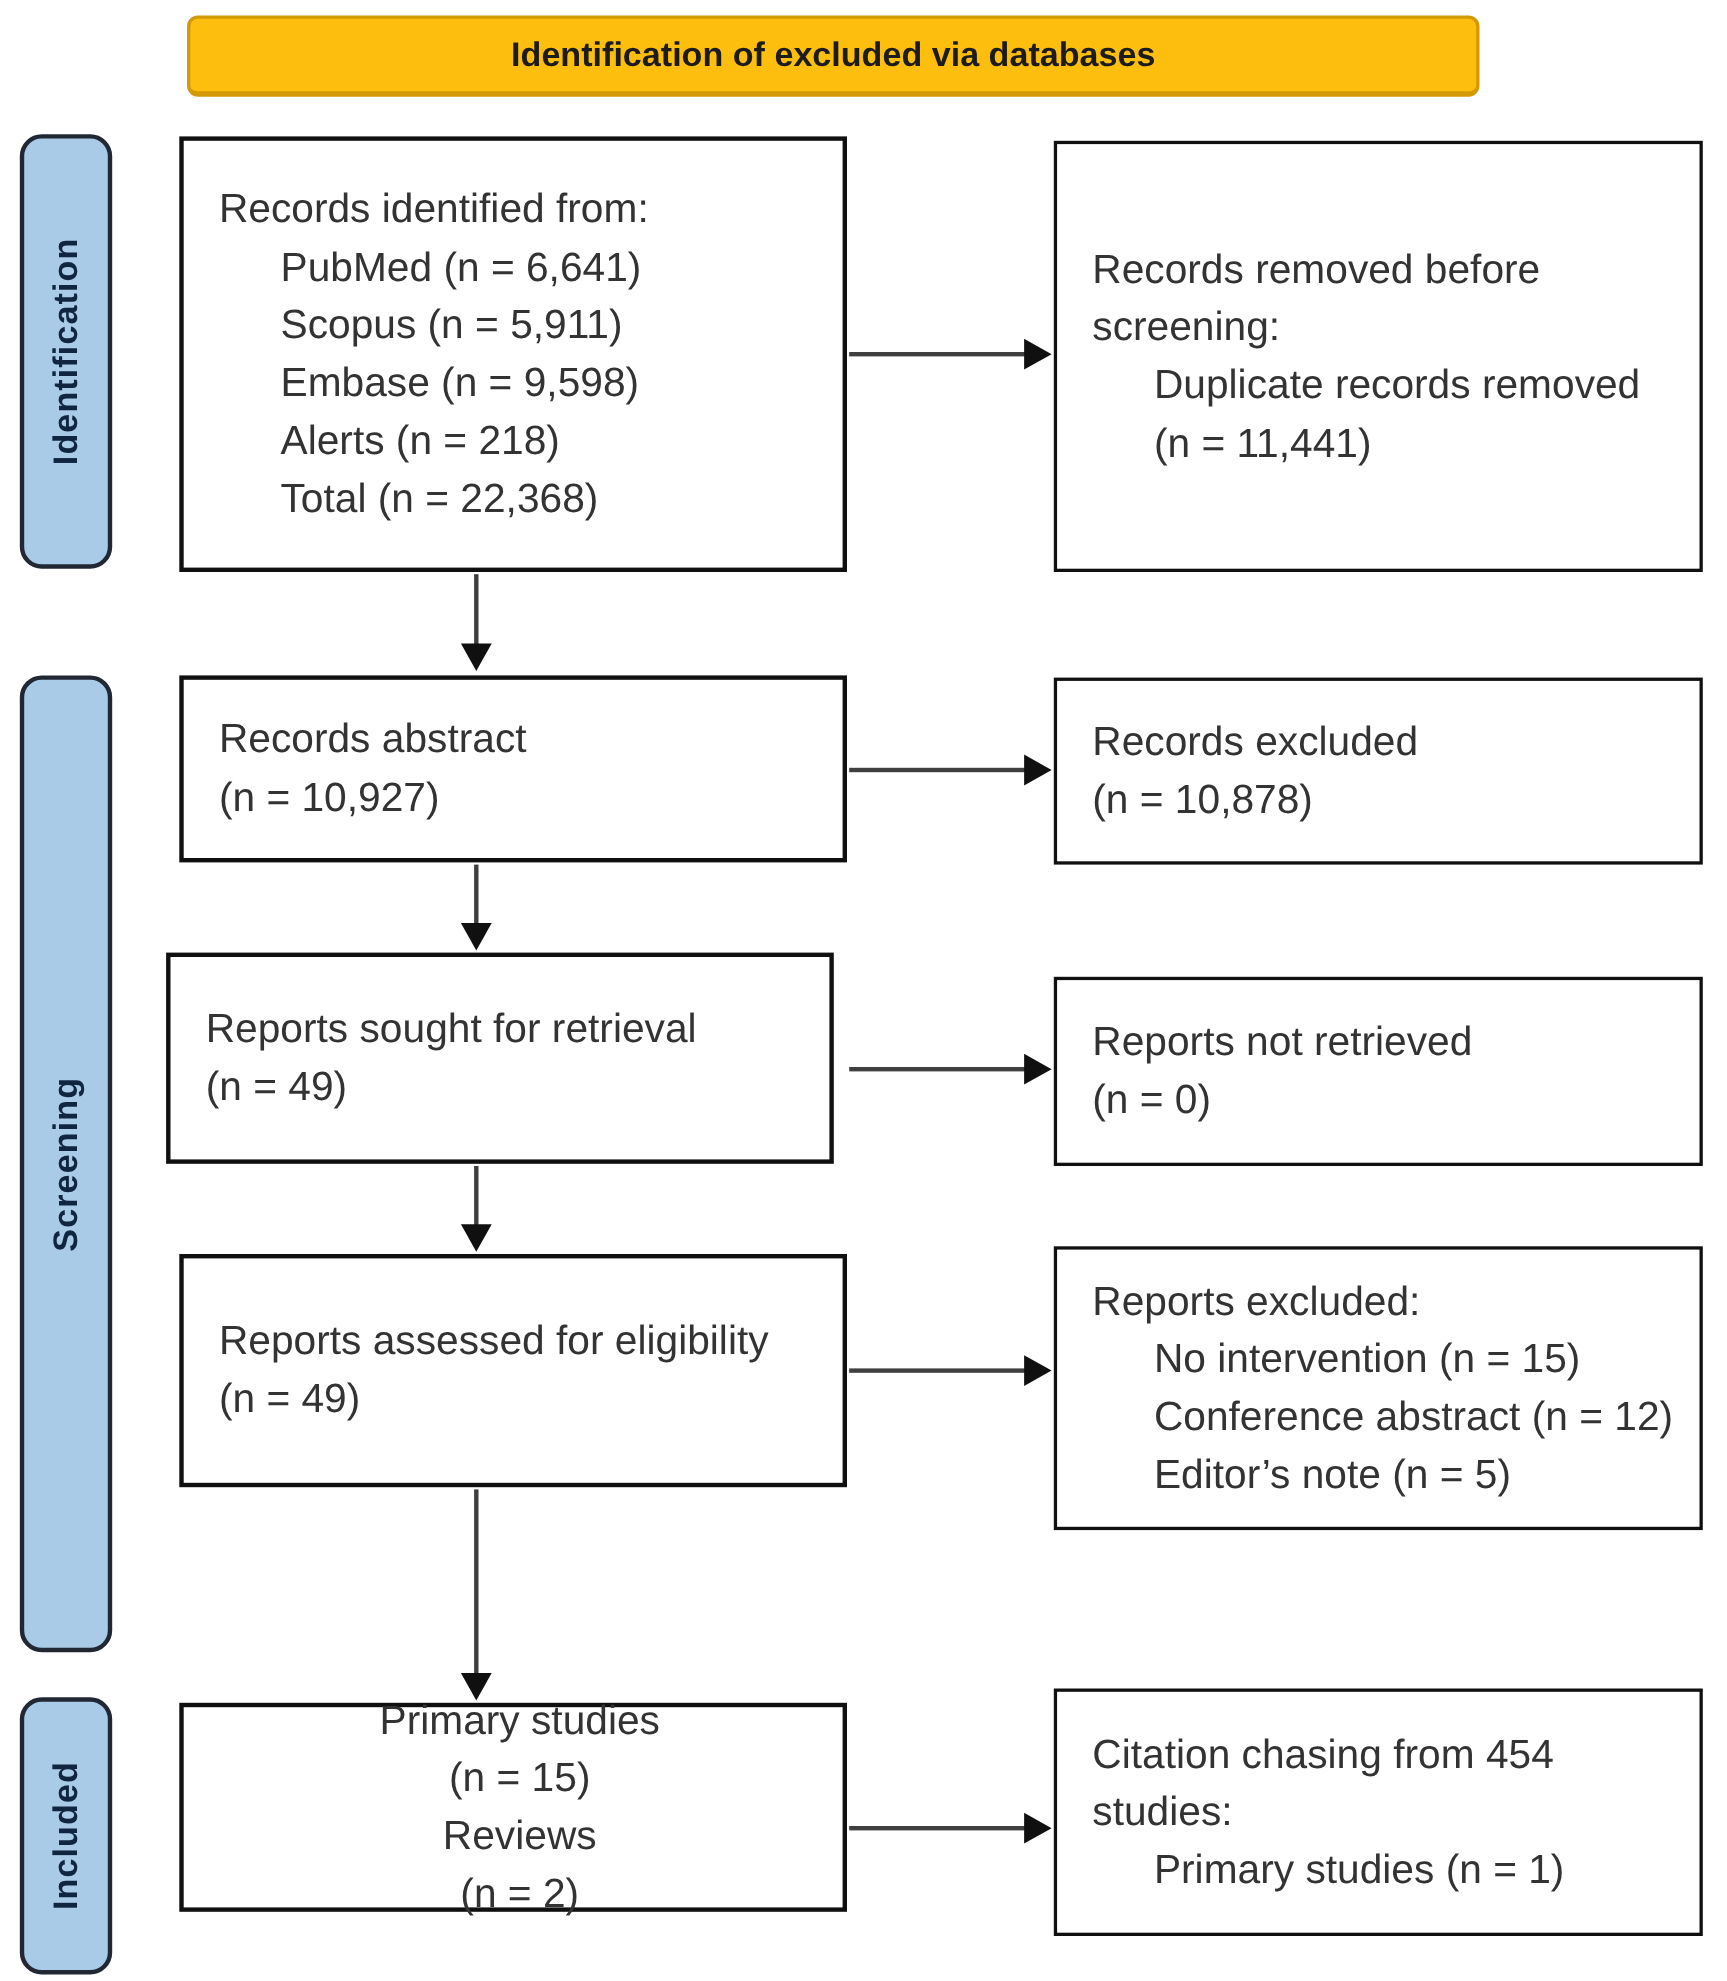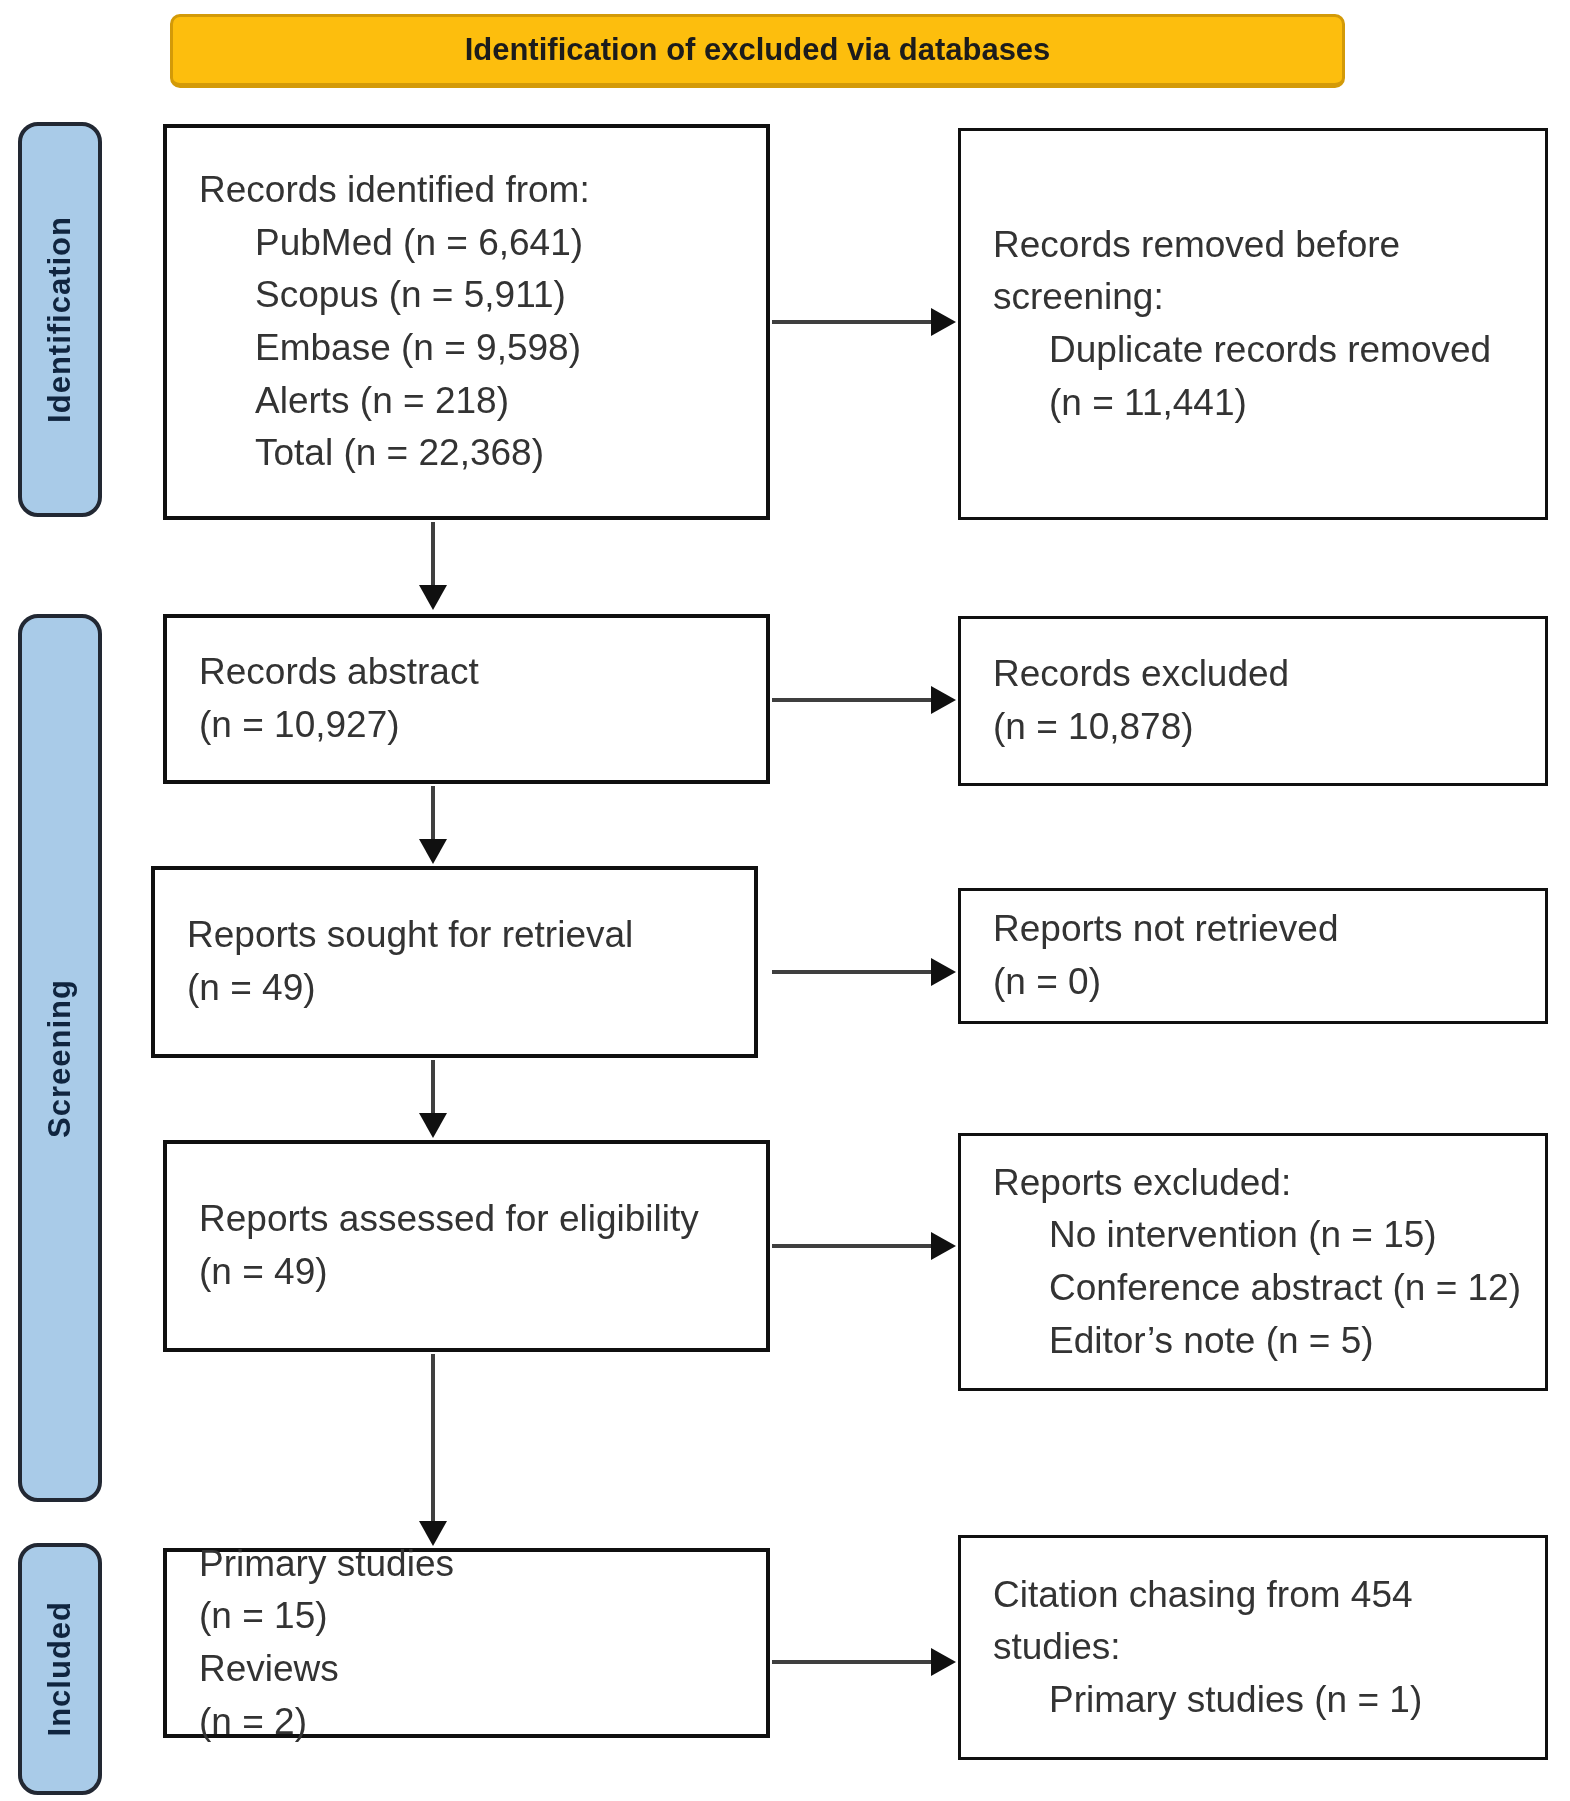--- a/index.html
+++ b/index.html
@@ -98,37 +98,37 @@
 </div>
 <div class="fbox thin" style="left:958px;top:616px;width:590px;height:170px;">
   <div class="line">Records excluded</div>
   <div class="line">(n = 10,878)</div>
 </div>
 
 <div class="fbox" style="left:151px;top:866px;width:607px;height:192px;">
   <div class="line">Reports sought for retrieval</div>
   <div class="line">(n = 49)</div>
 </div>
-<div class="fbox thin" style="left:958px;top:888px;width:590px;height:136px;">
+<div class="fbox thin" style="left:958px;top:888px;width:590px;height:172px;">
   <div class="line">Reports not retrieved</div>
   <div class="line">(n = 0)</div>
 </div>
 
 <div class="fbox" style="left:163px;top:1140px;width:607px;height:212px;">
   <div class="line">Reports assessed for eligibility</div>
   <div class="line">(n = 49)</div>
 </div>
 <div class="fbox thin" style="left:958px;top:1133px;width:590px;height:258px;">
   <div class="line">Reports excluded:</div>
   <div class="line indent">No intervention (n = 15)</div>
   <div class="line indent">Conference abstract (n = 12)</div>
   <div class="line indent">Editor’s note (n = 5)</div>
 </div>
 
-<div class="fbox" style="left:163px;top:1548px;width:607px;height:190px;">
+<div class="fbox" style="left:163px;top:1548px;width:607px;height:190px;text-align:center;">
   <div class="line">Primary studies</div>
   <div class="line">(n = 15)</div>
   <div class="line">Reviews</div>
   <div class="line">(n = 2)</div>
 </div>
 <div class="fbox thin" style="left:958px;top:1535px;width:590px;height:225px;">
   <div class="line">Citation chasing from 454</div>
   <div class="line">studies:</div>
   <div class="line indent">Primary studies (n = 1)</div>
 </div>

